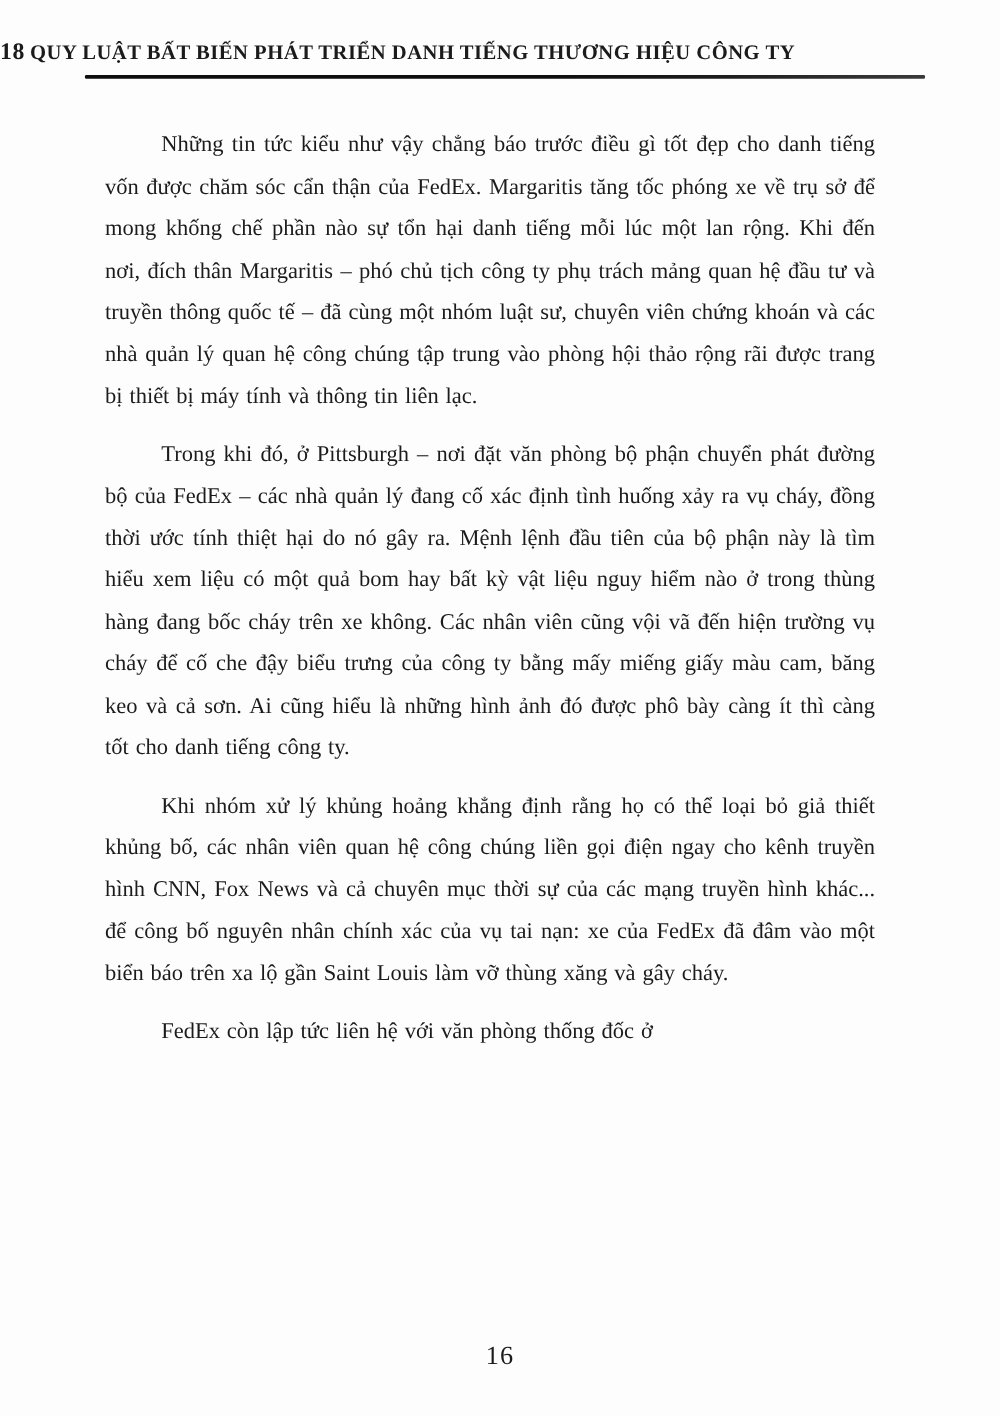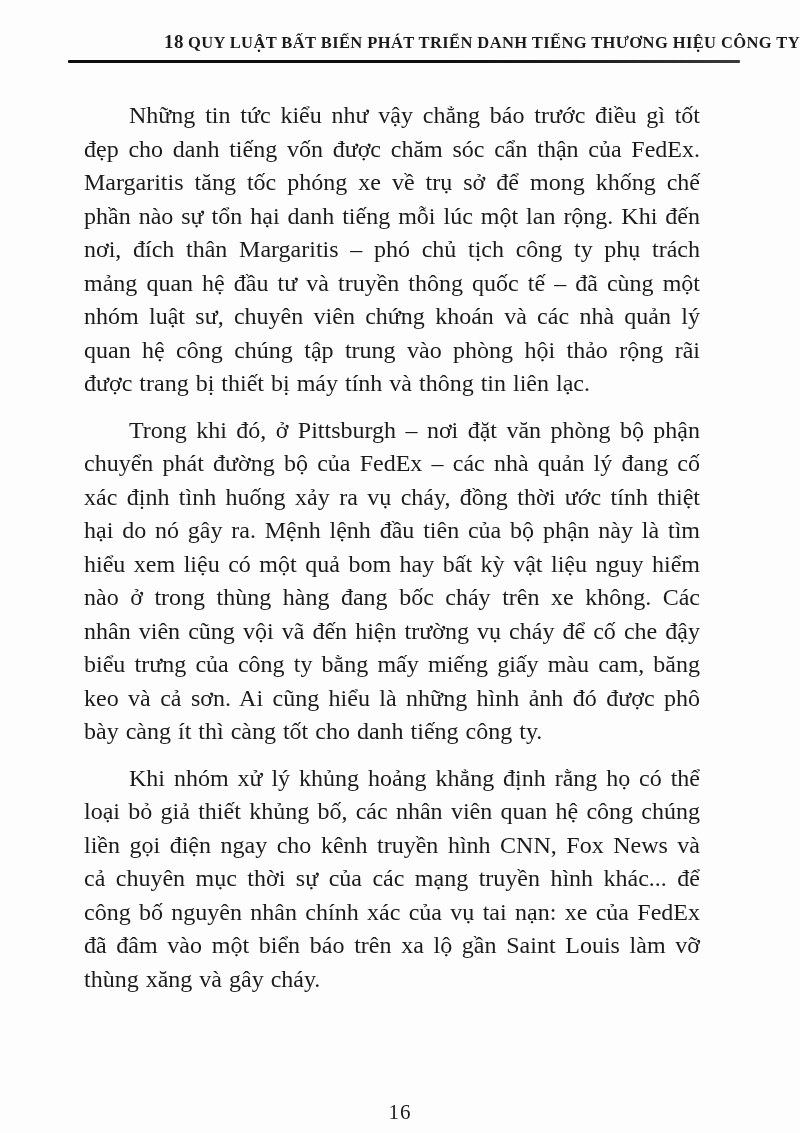--- a/index.html
+++ b/index.html
@@ -17,21 +17,21 @@
     position: relative;
     width: 800px; height: 1133px;
     background: var(--paper);
     color: var(--ink);
     overflow: hidden;
   }
   .running-header {
     position: absolute;
     top: 31px; left: 0;
     width: 100%;
-    text-align: right;
+    text-align: left;
     white-space: nowrap;
     color: var(--ink);
   }
   .chapter-number {
     font-size: 19px;
     font-weight: bold;
     letter-spacing: 0.5px;
   }
   .running-title {
     font-size: 16.5px;
@@ -45,31 +45,31 @@
     background: linear-gradient(to right, #0e0e0e 0%, #0e0e0e 55%, #1c1c1c 75%, #3a3a3a 100%);
     border-radius: 1px;
   }
   .body-text {
     position: absolute;
     top: 99px; left: 84px;
     width: 632px;
   }
   .body-text p {
     margin: 0 16px 13px 0;
-    font-size: 24px;
+    font-size: 18px;
     line-height: 33.5px;
     text-align: justify;
     text-indent: 45px;
     hyphens: none;
     word-spacing: 1px;
   }
   .body-text .italic { }
   .page-footer {
     position: absolute;
-    top: 1100px; left: 0;
+    top: 1072px; left: 0;
     width: 100%;
     text-align: center;
   }
   .page-number {
     font-size: 21px;
     letter-spacing: 1px;
     color: var(--ink);
   }
 </style>
 </head>
@@ -81,19 +81,20 @@
     <span class="chapter-number">18</span>
     <span class="running-title">QUY LUẬT BẤT BIẾN PHÁT TRIỂN DANH TIẾNG THƯƠNG HIỆU CÔNG TY</span>
   </header>
 
   <div class="header-rule"></div>
 
   <main class="body-text">
       <p><span>Những tin tức kiểu như vậy chẳng báo trước điều gì tốt đẹp cho danh tiếng vốn được chăm sóc cẩn thận của FedEx. Margaritis tăng tốc phóng xe về trụ sở để mong khống chế phần nào sự tổn hại danh tiếng mỗi lúc một lan rộng. Khi đến nơi, đích thân Margaritis – phó chủ tịch công ty phụ trách mảng quan hệ đầu tư và truyền thông quốc tế – đã cùng một nhóm luật sư, chuyên viên chứng khoán và các nhà quản lý quan hệ công chúng tập trung vào phòng hội thảo rộng rãi được trang bị thiết bị máy tính và thông tin liên lạc.</span></p>
       <p><span>Trong khi đó, ở Pittsburgh – nơi đặt văn phòng bộ phận chuyển phát đường bộ của FedEx – các nhà quản lý đang cố xác định tình huống xảy ra vụ cháy, đồng thời ước tính thiệt hại do nó gây ra. Mệnh lệnh đầu tiên của bộ phận này là tìm hiểu xem liệu có một quả bom hay bất kỳ vật liệu nguy hiểm nào ở trong thùng hàng đang bốc cháy trên xe không. Các nhân viên cũng vội vã đến hiện trường vụ cháy để cố che đậy biểu trưng của công ty bằng mấy miếng giấy màu cam, băng keo và cả sơn. Ai cũng hiểu là những hình ảnh đó được phô bày càng ít thì càng tốt cho danh tiếng công ty.</span></p>
       <p><span>Khi nhóm xử lý khủng hoảng khẳng định rằng họ có thể loại bỏ giả thiết khủng bố, các nhân viên quan hệ công chúng liền gọi điện ngay cho kênh truyền hình </span><span class="italic">CNN</span><span>, </span><span class="italic">Fox News</span><span> và cả chuyên mục thời sự của các mạng truyền hình khác... để công bố nguyên nhân chính xác của vụ tai nạn: xe của FedEx đã đâm vào một biển báo trên xa lộ gần Saint Louis làm vỡ thùng xăng và gây cháy.</span></p>
+      <p><span>FedEx còn lập tức liên hệ với văn phòng thống đốc ở</span></p>
     </main>
 
   <footer class="page-footer">
     <span class="page-number">16</span>
   </footer>
 
 </div>
 
 </body></html>

